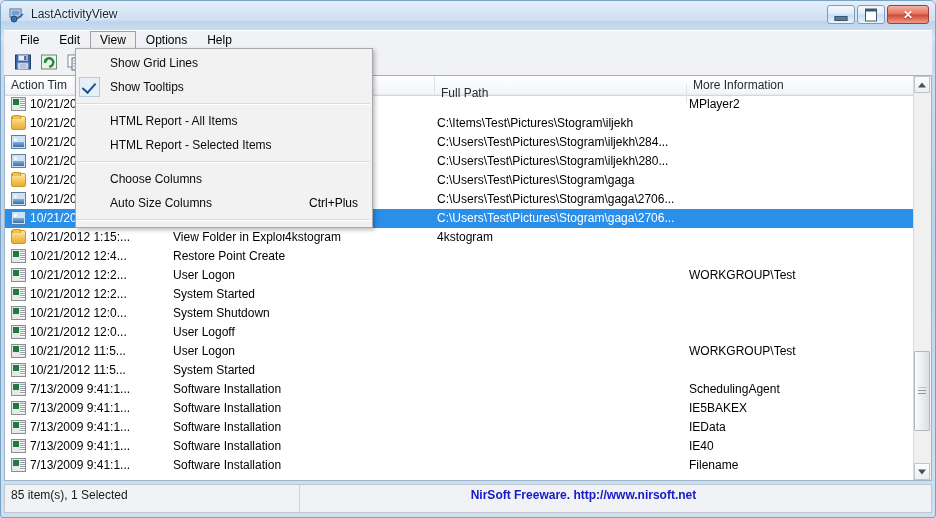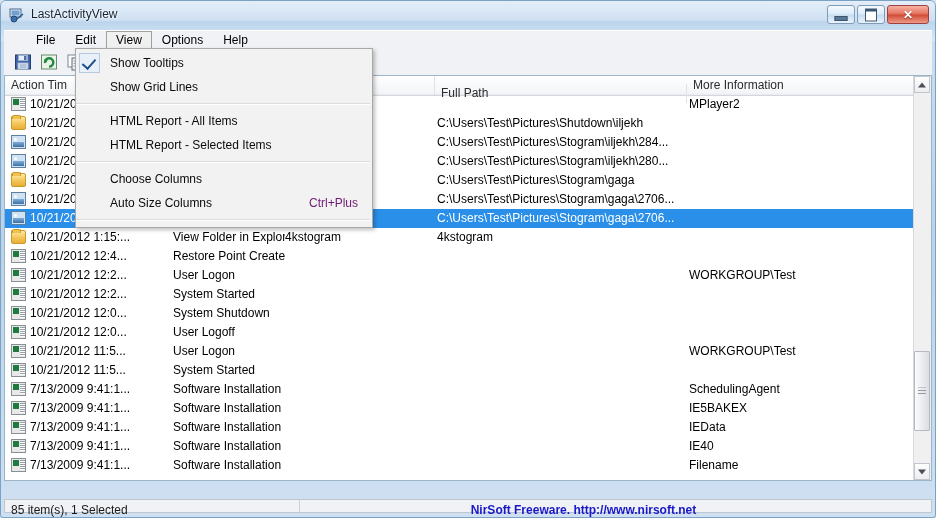--- a/index.html
+++ b/index.html
@@ -55,21 +55,21 @@
   }
   .max-mark{
     position:absolute;left:50%;top:50%;transform:translate(-50%,-50%);
     width:10px;height:9px;border:1px solid #3a5672;border-top-width:3px;background:#fff;
   }
   
   .menubar{
     position:absolute;left:3px;top:29px;right:3px;height:19px;
     background:#f0f2f5;
     border-top:1px solid #fdfeff;
-    display:flex;align-items:center;padding-left:22px;
+    display:flex;align-items:center;padding-left:6px;
   }
   .menuitem{
     padding:2px 9px;font-size:12px;color:#000;line-height:13px;
     border:1px solid transparent;
   }
   .menuitem.open{
     background:#f0f0f0;border:1px solid #a0a0a0;
   }
   
   .toolbar{
@@ -168,21 +168,21 @@
     background:linear-gradient(to right,#fcfcfc,#e8eaee 60%,#dadde2);
     border:1px solid #b4b9c0;box-sizing:border-box;border-radius:1px;
   }
   .sb-grip{
     position:absolute;left:50%;top:50%;transform:translate(-50%,-50%);
     width:8px;height:7px;
     background:repeating-linear-gradient(to bottom,#9298a0 0 1px,transparent 1px 3px);
   }
   
   .statusbar{
-    position:absolute;left:3px;right:3px;bottom:4px;height:14px;
+    position:absolute;left:3px;right:3px;bottom:4px;height:29px;
     background:#f0f2f5;border:1px solid #c0c6cd;box-sizing:border-box;
     display:flex;align-items:center;
   }
   .status-left{
     width:295px;height:100%;line-height:20px;padding-left:6px;
     box-sizing:border-box;border-right:1px solid #cdd2d8;
     font-size:12px;color:#1a1a1a;white-space:nowrap;
   }
   .status-link{
     flex:1;height:100%;line-height:20px;text-align:center;
@@ -199,21 +199,21 @@
   }
   .dd-gutter{
     position:absolute;left:0;top:0;bottom:0;width:28px;
     background:#f2f2f2;
   }
   .dd-item{
     position:relative;height:24px;line-height:24px;
     padding-left:34px;font-size:12px;color:#0b0b0b;white-space:nowrap;
   }
   .dd-item .accel{
-    position:absolute;right:14px;top:0;line-height:24px;font-size:12px;color:#701a75;
+    position:absolute;right:14px;top:0;line-height:24px;font-size:12px;color:#000000;
   }
   .dd-sep{
     height:1px;margin:4px 2px 4px 0;background:#dcdcdc;
     border-bottom:1px solid #ffffff;
   }
   .dd-check{
     position:absolute;left:3px;top:2px;width:21px;height:20px;
     border:1px solid #b7c9dd;background:#e7f0f9;box-sizing:border-box;
   }
   .dd-check .tick{
@@ -296,21 +296,21 @@
           <div class="cell c-desc"></div>
           <div class="cell c-file"></div>
           <div class="cell c-path"></div>
           <div class="cell c-more">MPlayer2</div>
         </div>
         <div class="row">
           <span class="rowicon ic-folder"></span>
           <div class="cell c-time">10/21/20</div>
           <div class="cell c-desc"></div>
           <div class="cell c-file"></div>
-          <div class="cell c-path">C:\Users\Test\Pictures\Shutdown\iljekh</div>
+          <div class="cell c-path">C:\Items\Test\Pictures\Stogram\iljekh</div>
           <div class="cell c-more"></div>
         </div>
         <div class="row">
           <span class="rowicon ic-image"></span>
           <div class="cell c-time">10/21/20</div>
           <div class="cell c-desc"></div>
           <div class="cell c-file">8340_17...</div>
           <div class="cell c-path">C:\Users\Test\Pictures\Stogram\iljekh\284...</div>
           <div class="cell c-more"></div>
         </div>
@@ -466,24 +466,24 @@
   </div>
 
   <div class="statusbar">
     <div class="status-left">85 item(s), 1 Selected</div>
     <div class="status-link">NirSoft Freeware.  http://www.nirsoft.net</div>
   </div>
 
   <div class="dropdown">
     <div class="dd-gutter"></div>
     <div id="dd-items" style="position:relative;">
+        <div class="dd-item"><span>Show Grid Lines</span></div>
         <div class="dd-item"><span class="dd-check">
             <span class="tick"></span>
           </span><span>Show Tooltips</span></div>
-        <div class="dd-item"><span>Show Grid Lines</span></div>
         <div class="dd-sep"></div>
         <div class="dd-item"><span>HTML Report - All Items</span></div>
         <div class="dd-item"><span>HTML Report - Selected Items</span></div>
         <div class="dd-sep"></div>
         <div class="dd-item"><span>Choose Columns</span></div>
         <div class="dd-item"><span>Auto Size Columns</span><span class="accel">Ctrl+Plus</span></div>
         <div class="dd-sep"></div>
       </div>
   </div>
 

